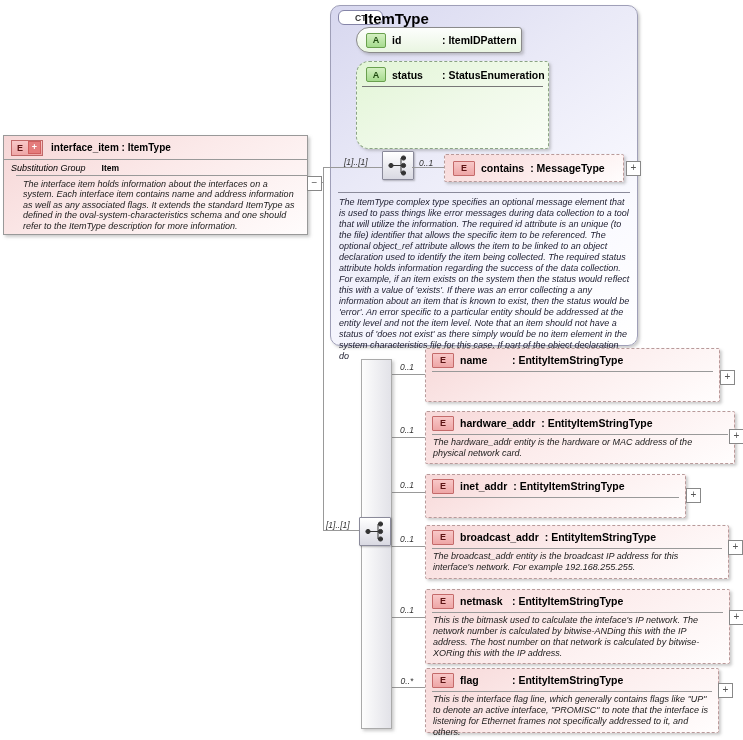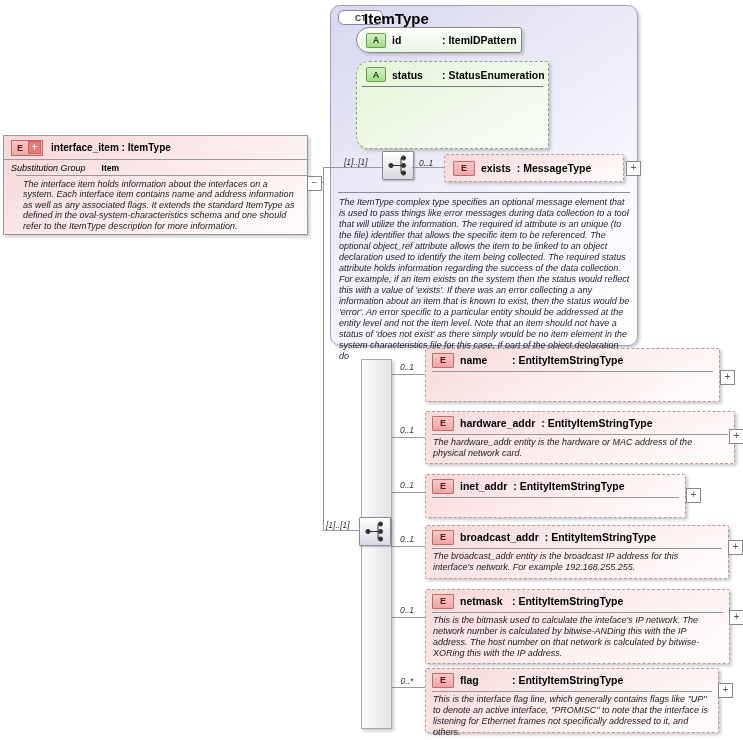--- a/index.html
+++ b/index.html
@@ -143,21 +143,21 @@
             <circle cx="8" cy="13.5" r="2.1"></circle>
             <circle cx="20.5" cy="6" r="2.1"></circle>
             <circle cx="20.5" cy="13.5" r="2.1"></circle>
             <circle cx="20.5" cy="21" r="2.1"></circle>
           </g>
         </svg>
     </div>
     <span class="card" style="left:88px;top:152px;">0..1</span>
     <div id="message-box" class="shadow">
       <span class="badge-e">E</span>
-      <span class="ename" style="min-width:0;">exists</span>
+      <span class="ename" style="min-width:0;">contains</span>
       <span class="etype">: MessageType</span>
     </div>
 
     <div class="desc-sep"></div>
     <div class="ct-desc">The ItemType complex type specifies an optional message element that is used to pass things like error messages during data collection to a tool that will utilize the information. The required id attribute is an unique (to the file) identifier that allows the specific item to be referenced. The optional object_ref attribute allows the item to be linked to an object declaration used to identify the item being collected. The required status attribute holds information regarding the success of the data collection. For example, if an item exists on the system then the status would reflect this with a value of 'exists'. If there was an error collecting a any information about an item that is known to exist, then the status would be 'error'. An error specific to a particular entity should be addressed at the entity level and not the item level. Note that an item should not have a status of 'does not exist' as there simply would be no item element in the system characteristics file for this case. If part of the object declaration do</div>
   </div>
   <div class="pmbox" style="left:626px;top:161px;z-index:5;">+</div>
 
   <div id="seq-bar" class="shadow"></div>
   <span class="card grp" style="left:326px;top:520px;">[1]..[1]</span>

